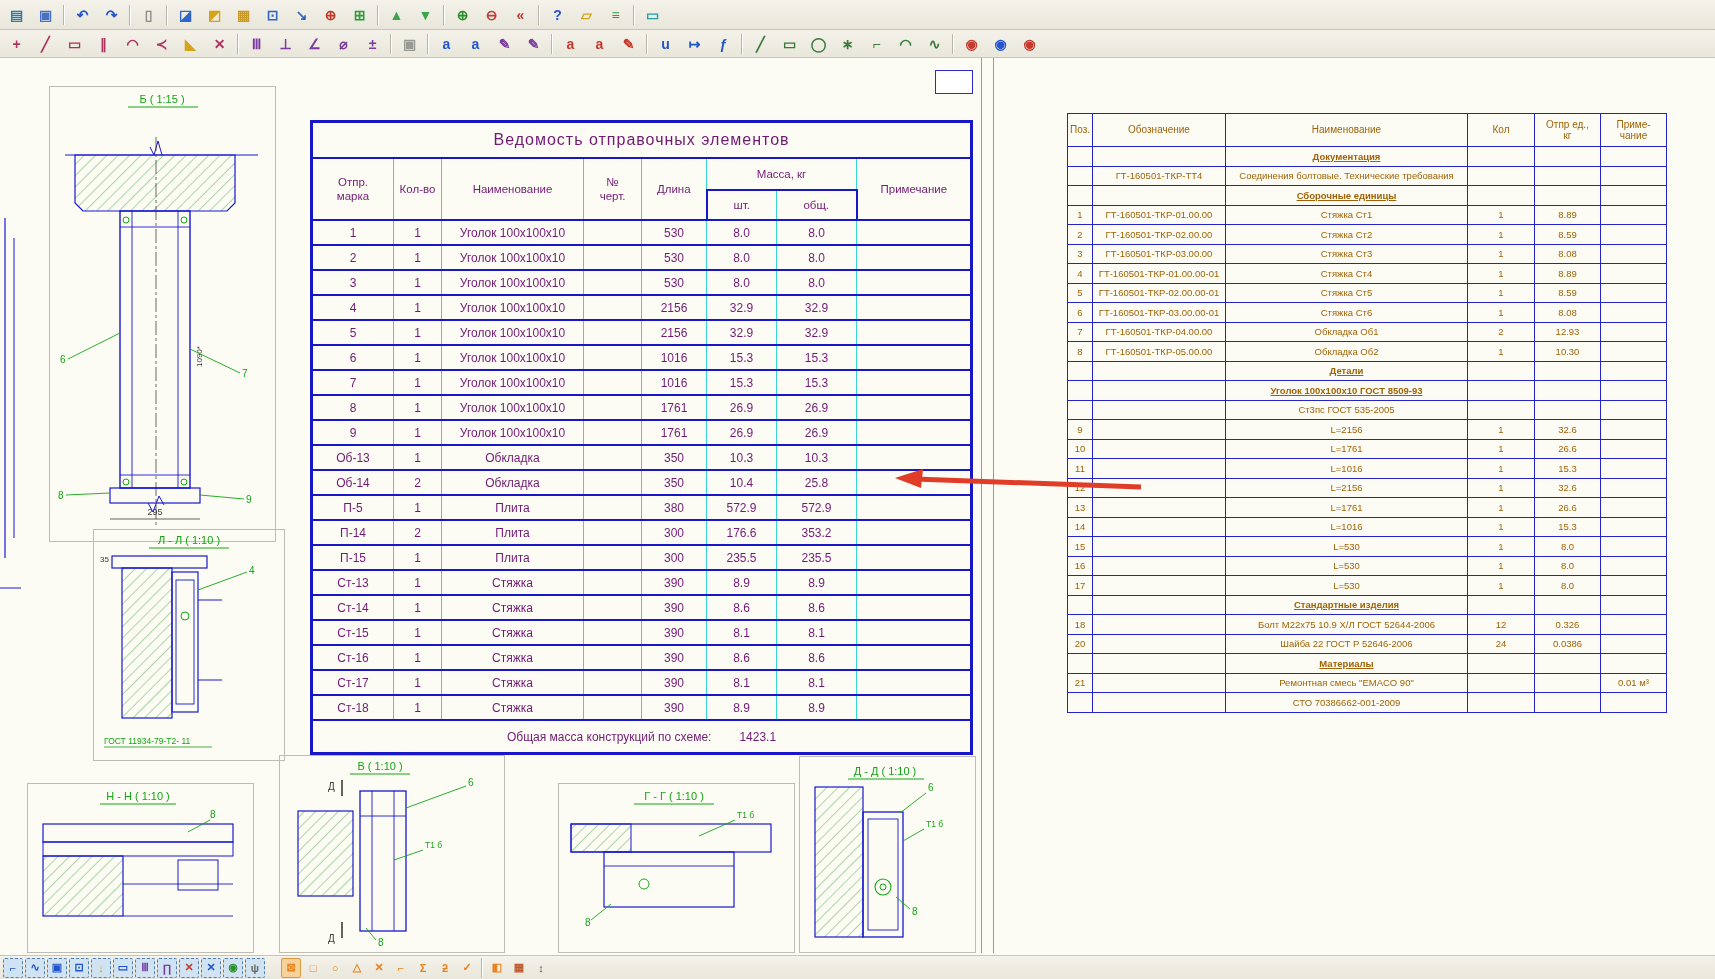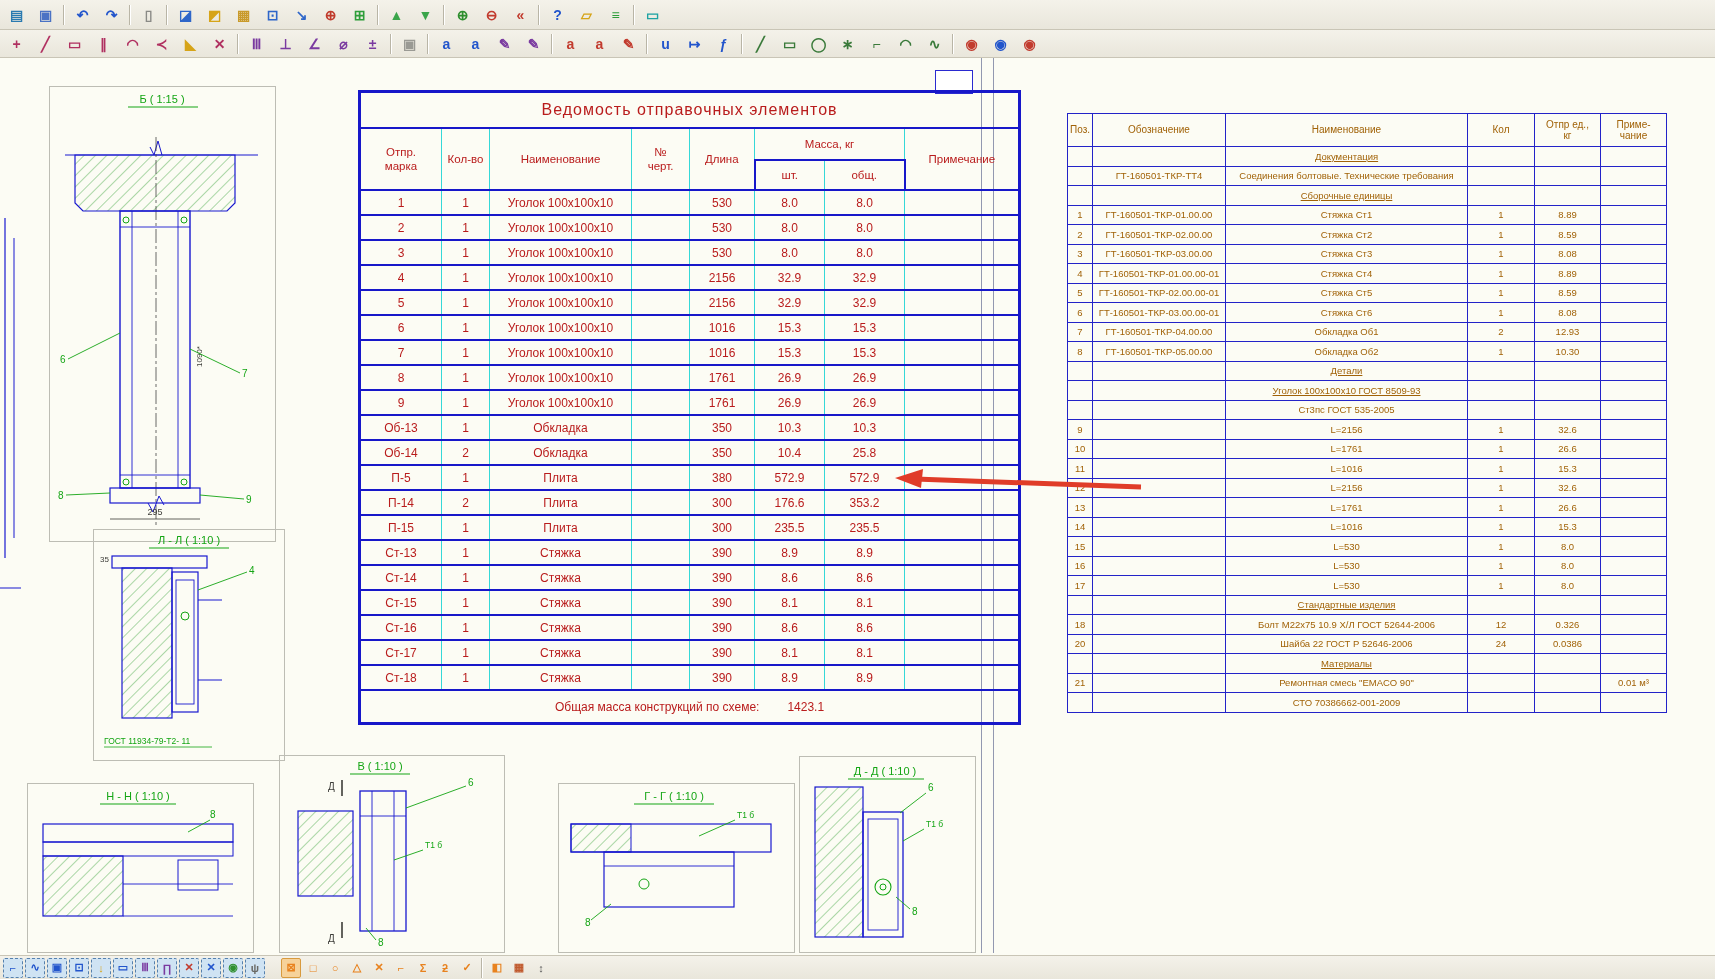--- a/index.html
+++ b/index.html
@@ -14,39 +14,39 @@
   .tbtn{width:25px;height:23px;margin:0 1px;display:flex;align-items:center;justify-content:center;
         font-size:14px;font-weight:bold;border:1px solid transparent;border-radius:2px;background:transparent;cursor:default;}
   #tbb .tbtn{width:18px;height:18px;font-size:11px;}
   .snapL{background:#cfe3f3;border:1px dashed #5580ad;}
   .snapA{background:#f6d29a;border:1px solid #d89a3e;}
   .sep{width:1px;height:20px;background:#b9b5a6;border-right:1px solid #fff;margin:0 3px;flex:0 0 1px;}
   
   #canvas{position:absolute;top:58px;left:0;width:1715px;height:897px;background:#fcfcf4;}
   .vline{position:absolute;top:0;height:895px;width:1px;background:#9298b0;}
   
-  #shipTbl{position:absolute;left:310px;top:32px;border-collapse:collapse;table-layout:fixed;width:660px;
-           color:#b91c1c;margin-left:48px;}
+  #shipTbl{position:absolute;left:310px;top:62px;border-collapse:collapse;table-layout:fixed;width:660px;
+           color:#701a75;}
   #shipTbl td{border:2px solid #1717c9;text-align:center;font-size:12px;padding:0;overflow:hidden;white-space:nowrap;}
   #shipTbl tr.title td{height:34px;font-size:16px;letter-spacing:1px;}
   #shipTbl tr.h1 td, #shipTbl tr.h2 td{font-size:11.5px;white-space:pre-line;line-height:1.25;}
   #shipTbl tr.h1 td{height:30px;}
   #shipTbl tr.h2 td{height:28px;}
   #shipTbl tbody td{border-top:2px solid #1717c9;border-bottom:2px solid #1717c9;
                     border-left:1px solid #35d8d8;border-right:1px solid #35d8d8;height:23px;}
   #shipTbl tbody td:first-child{border-left:2px solid #1717c9;}
   #shipTbl tbody td:last-child{border-right:2px solid #1717c9;}
   #shipTbl tr.foot td{height:31px;font-size:12px;}
   #shipTbl tr.foot .val{margin-left:28px;}
   #shipTbl{border:3px solid #1717c9;}
   
   #specTbl{position:absolute;left:1067px;top:55px;border-collapse:collapse;table-layout:fixed;width:599px;color:#a16207;}
   #specTbl td{border:1px solid #2323c8;text-align:center;font-size:9.5px;padding:0 1px;overflow:hidden;white-space:nowrap;height:18.5px;}
   #specTbl tr.sh td{height:32px;font-size:10px;white-space:pre-line;line-height:1.15;}
-  #specTbl td.u{text-decoration:underline;}
+  #specTbl td.u{text-decoration:underline;font-weight:bold;}
   
   .view{position:absolute;border:1px solid #bdbdb4;}
   .gtx{fill:#14a514;font-family:"Liberation Sans",sans-serif;}
   .dtx{fill:#3c3c38;font-family:"Liberation Sans",sans-serif;}
   
   #arrow{position:absolute;left:893px;top:405px;}
   
   #zoneRect{position:absolute;left:935px;top:12px;width:36px;height:22px;border:1px solid #2a2ad0;background:#fff;}
 </style>
 </head>

